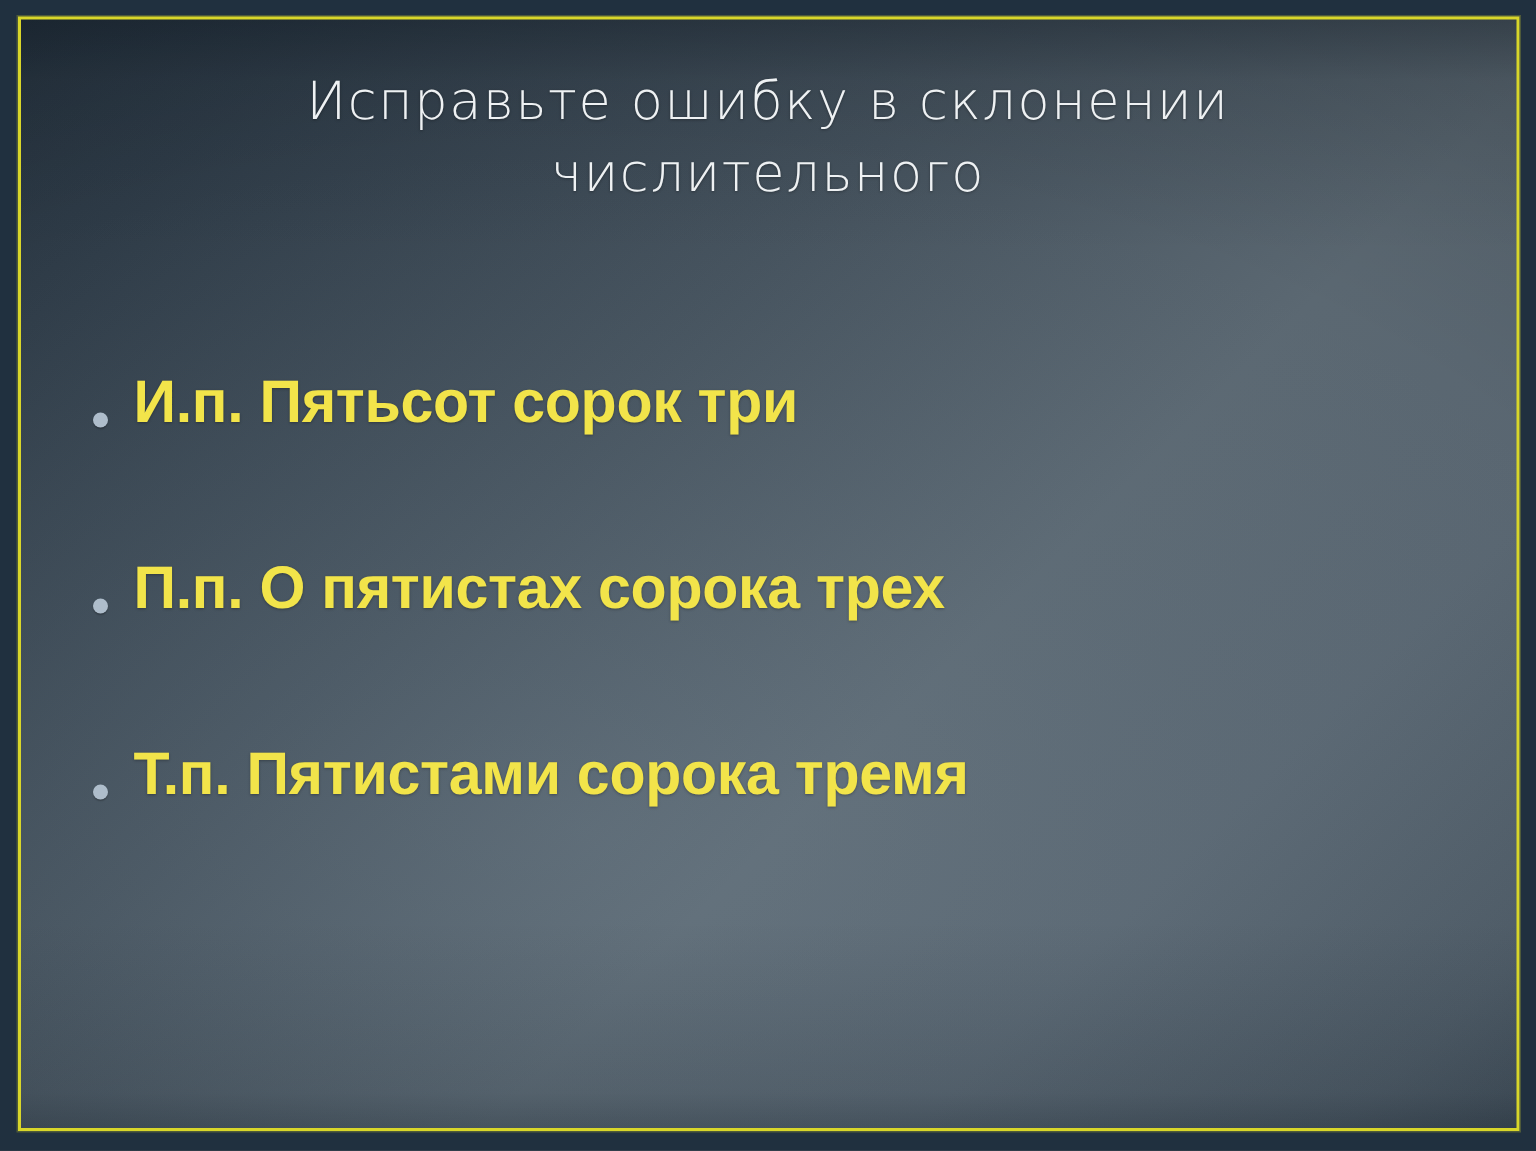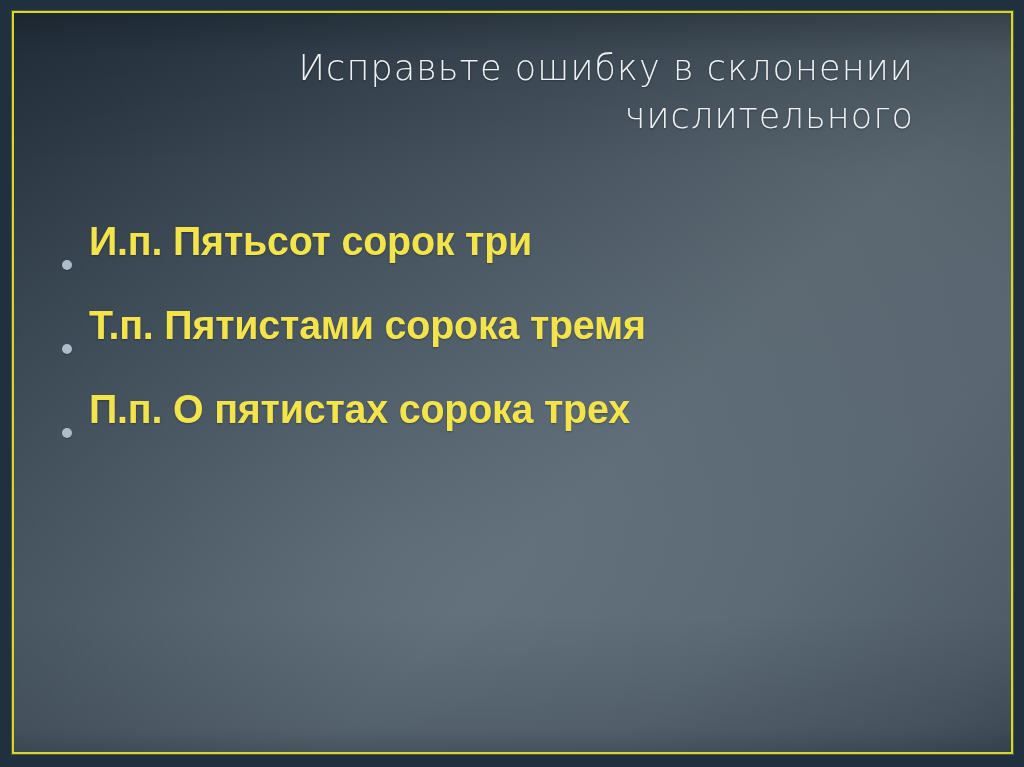--- a/index.html
+++ b/index.html
@@ -86,21 +86,21 @@
     z-index: 6;
     box-shadow: 0 0 0 1px rgba(216,214,42,0.25);
   }
 
   
   .title-box {
     position: absolute;
     left: 110px;
     top: 44px;
     width: 804px;
-    text-align: right;
+    text-align: center;
     z-index: 3;
   }
   .title {
     margin: 0;
     font-family: "DejaVu Sans", "Liberation Sans", sans-serif;
     font-weight: 300;
     font-size: 35px;
     line-height: 48px;
     letter-spacing: 1.1px;
     color: #eef1f3;
@@ -111,22 +111,23 @@
   
   .body-box {
     position: absolute;
     left: 56px;
     top: 186px;
     width: 920px;
     z-index: 3;
   }
   .bullet-row {
     display: flex;
-    align-items: flex-end;
+    align-items: center;
     height: 84px;
+    margin-top: 40px;
   }
   .bullet-marker {
     flex: 0 0 auto;
     width: 10px;
     height: 10px;
     border-radius: 50%;
     background: #aebdcb;
     margin: 24px 17px 0 6px;
     box-shadow: 0 1px 1px rgba(0,0,0,0.25);
   }
@@ -155,26 +156,26 @@
   <div class="body-box">
 
     <div class="bullet-row">
       <span class="bullet-marker"></span>
       <span class="bullet-text">И.п. Пятьсот сорок три</span>
     </div>
 
 
     <div class="bullet-row">
       <span class="bullet-marker"></span>
-      <span class="bullet-text">Т.п. Пятистами сорока тремя</span>
+      <span class="bullet-text">П.п. О пятистах сорока трех</span>
     </div>
 
     <div class="bullet-row">
       <span class="bullet-marker"></span>
-      <span class="bullet-text">П.п. О пятистах сорока трех</span>
+      <span class="bullet-text">Т.п. Пятистами сорока тремя</span>
     </div>
 
   </div>
 
   <div class="matte"></div>
   <div class="frame-line"></div>
 
 </div>
 
 </body></html>

